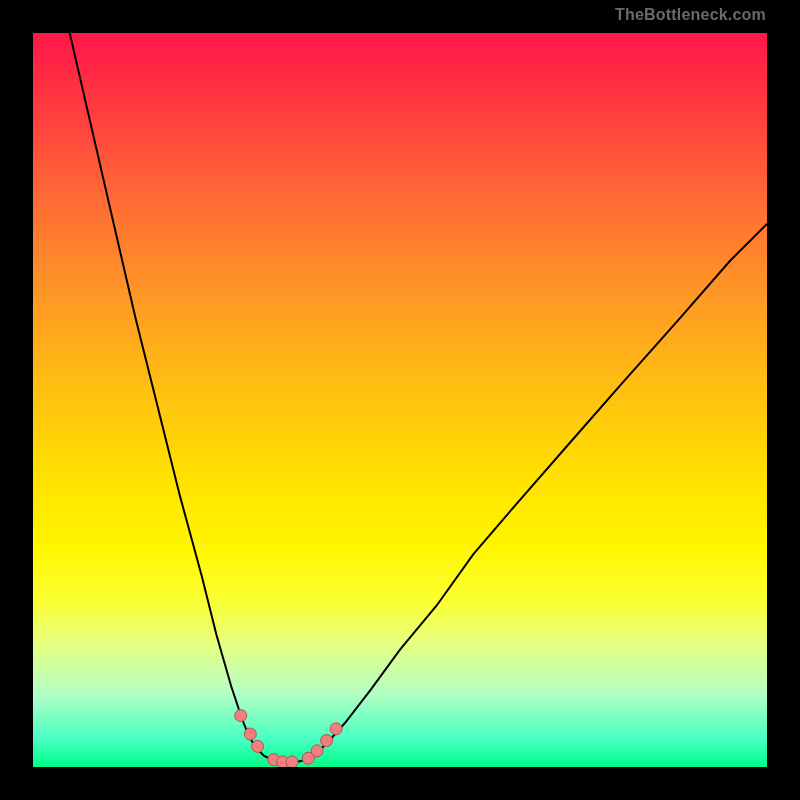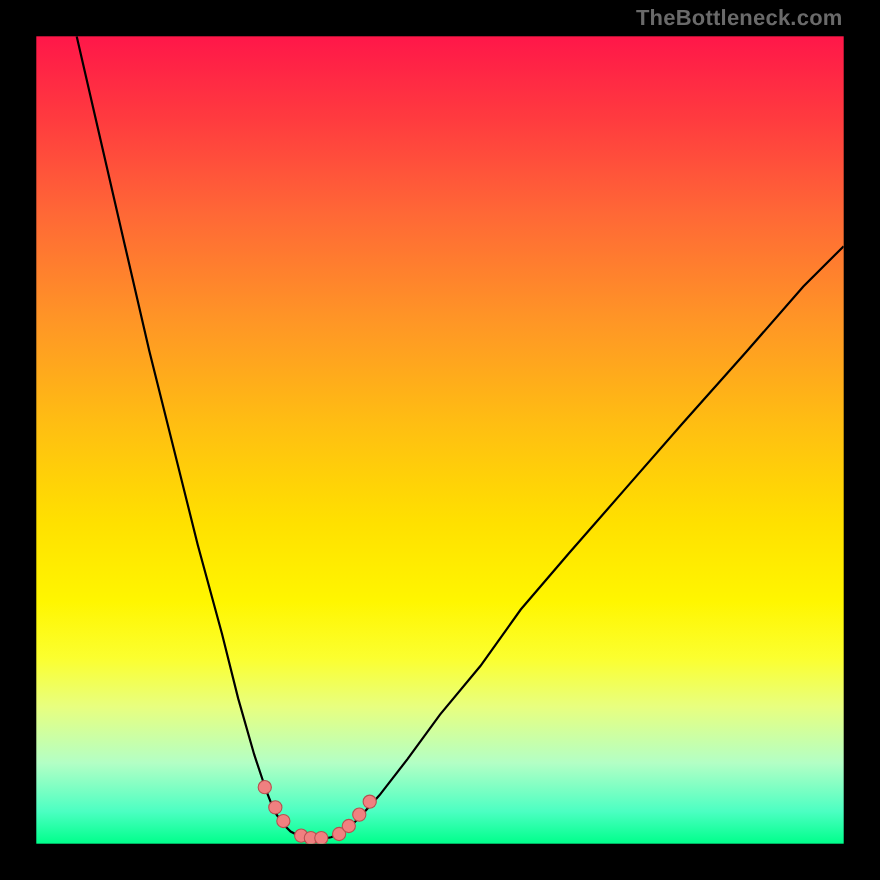--- a/index.html
+++ b/index.html
@@ -29,21 +29,21 @@
       #b3ffc5 90%,
       #4cffc2 96%,
       #00ff8b 100%
     );
   }
   .watermark {
     position: absolute;
     top: 6px;
     right: 34px;
     font-family: Arial, Helvetica, sans-serif;
-    font-size: 20px;
+    font-size: 16px;
     font-weight: bold;
     color: #6a6a6a;
     letter-spacing: 0.2px;
   }
   svg.curves {
     position: absolute;
     left: 0;
     top: 0;
     width: 734px;
     height: 734px;

